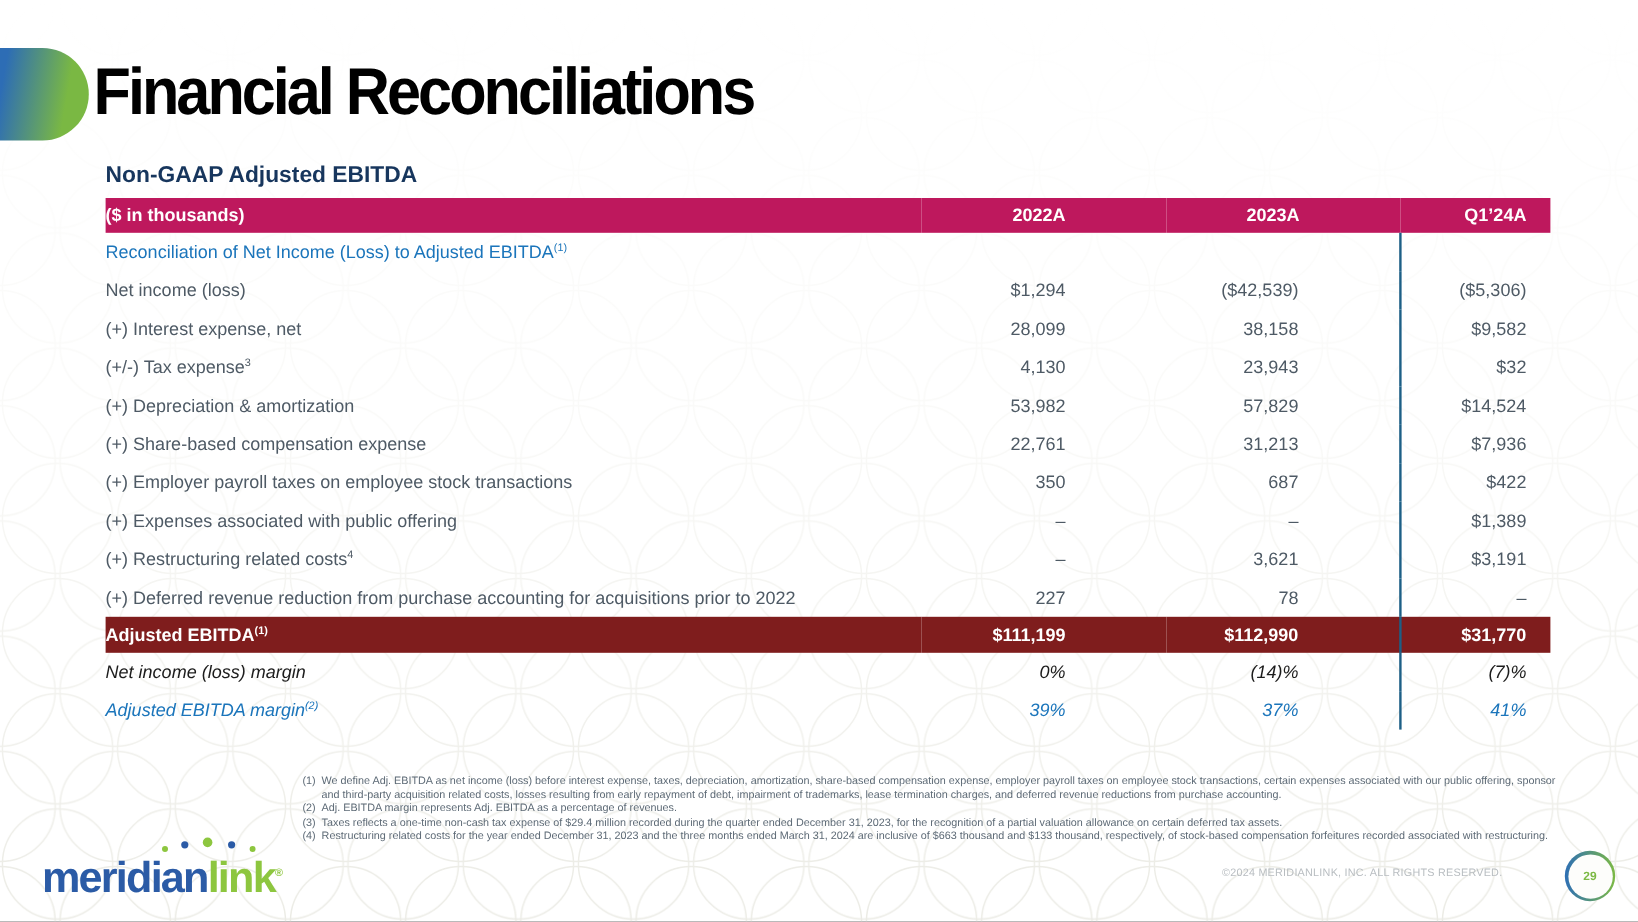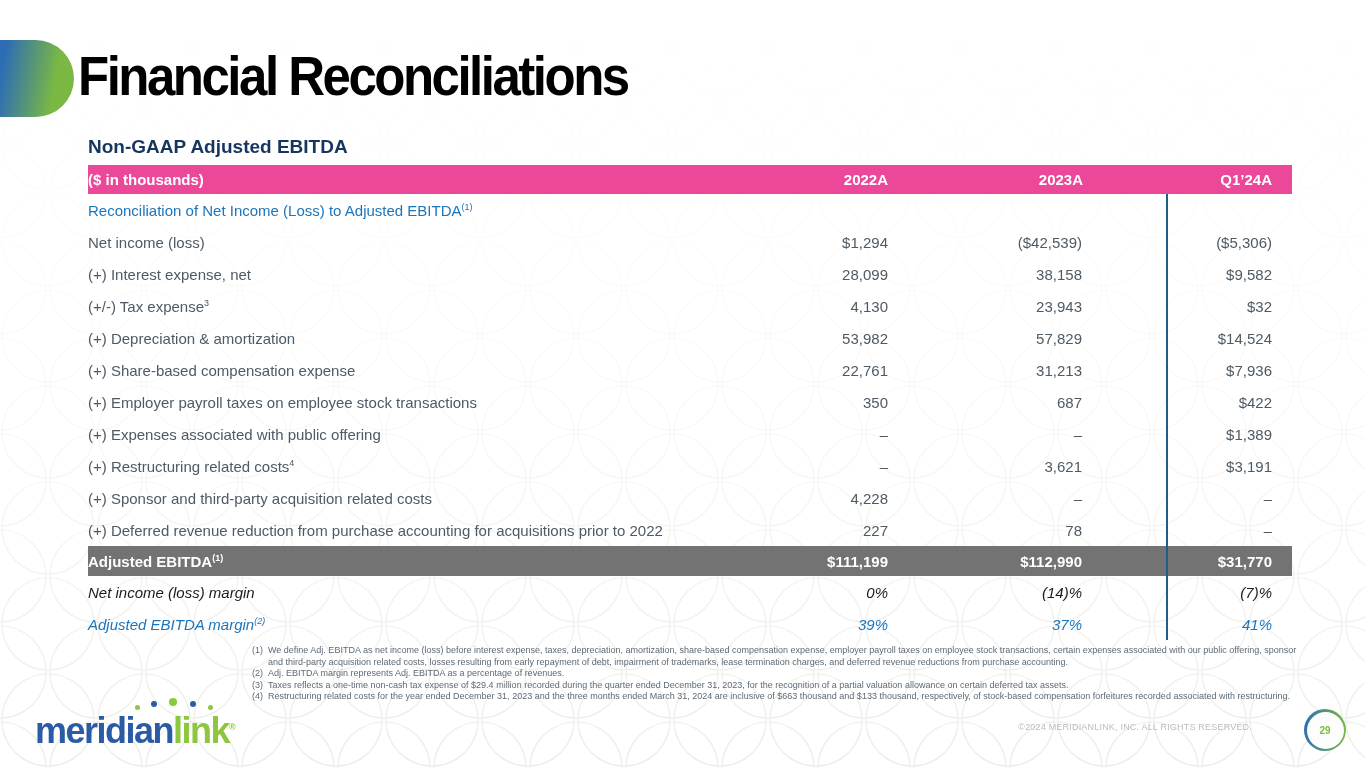--- a/index.html
+++ b/index.html
@@ -22,31 +22,31 @@
   .subtitle{
     position:absolute;left:82px;top:130px;z-index:2;margin:6px;
     font-size:19px;font-weight:bold;color:#17365d;
   }
 
   table.fin{
     position:absolute;left:88px;top:165px;width:1204px;z-index:2;
     border-collapse:collapse;table-layout:fixed;
   }
   table.fin th, table.fin td{padding:0;vertical-align:middle;font-size:15px;}
-  tr.head th{background:#ec4899;color:#fff;height:29px;font-weight:bold;}
+  tr.head th{background:#be185d;color:#fff;height:29px;font-weight:bold;}
   th.label-col{text-align:left;font-weight:normal;padding-left:10px;}
   td.label-col{text-align:left;padding-left:10px;}
   .num{text-align:right;}
   .c1{padding-right:84px !important;}
   .c2{padding-right:84px !important;}
   .c3{padding-right:20px !important;}
   tbody td{color:#4e5a65;height:32px;}
   tbody td.c3{border-left:2px solid #1d5f86;}
   tr.section td{color:#1b75bb;}
-  tr.total td{background:#737373;color:#fff;font-weight:bold;height:30px;}
+  tr.total td{background:#7f1d1d;color:#fff;font-weight:bold;height:30px;}
   tr.margin td{font-style:italic;margin-left:42px;}
   tr.margin-dark td{color:#1c1c1c;}
   tr.margin-blue td{color:#1b75bb;}
   sup{font-size:9px;line-height:0;}
 
   .footnotes{
     position:absolute;left:252px;top:645px;width:1050px;z-index:2;
     color:#5d6a76;font-size:9px;line-height:11.5px;
   }
   .footnote{display:flex;}
@@ -172,26 +172,20 @@
           <td class="num c2">–</td>
           <td class="num c3">$1,389</td>
         </tr>
         <tr class="data">
           <td class="label-col"><span>(+) Restructuring related costs</span><sup>4</sup></td>
           <td class="num c1">–</td>
           <td class="num c2">3,621</td>
           <td class="num c3">$3,191</td>
         </tr>
         <tr class="data">
-          <td class="label-col"><span>(+) Sponsor and third-party acquisition related costs</span></td>
-          <td class="num c1">4,228</td>
-          <td class="num c2">–</td>
-          <td class="num c3">–</td>
-        </tr>
-        <tr class="data">
           <td class="label-col"><span>(+) Deferred revenue reduction from purchase accounting for acquisitions prior to 2022</span></td>
           <td class="num c1">227</td>
           <td class="num c2">78</td>
           <td class="num c3">–</td>
         </tr>
         <tr class="total">
           <td class="label-col"><span>Adjusted EBITDA</span><sup>(1)</sup></td>
           <td class="num c1">$111,199</td>
           <td class="num c2">$112,990</td>
           <td class="num c3">$31,770</td>

